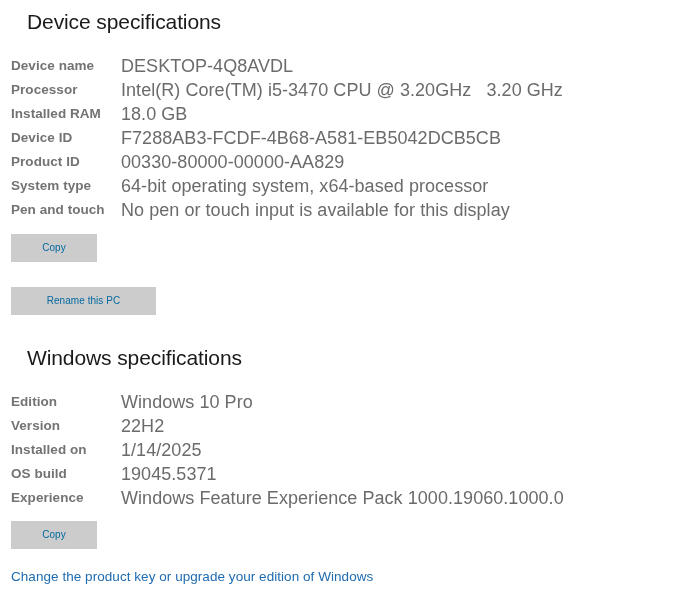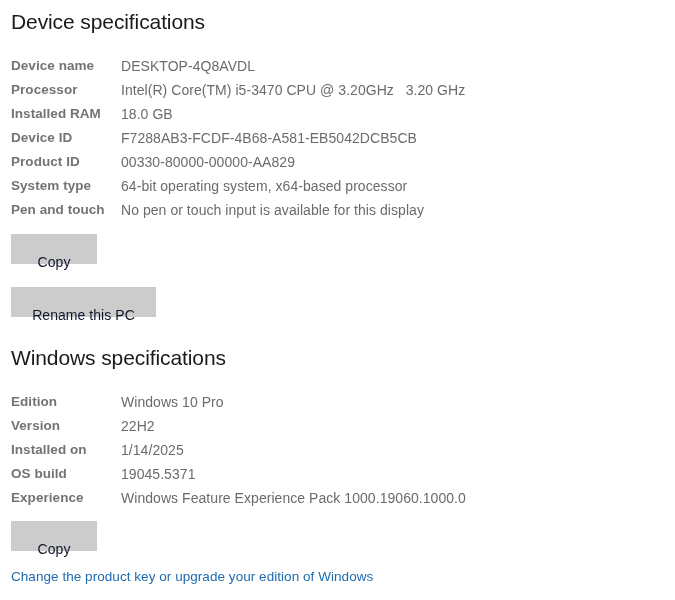--- a/index.html
+++ b/index.html
@@ -20,21 +20,21 @@
     position: absolute;
     left: 0;
     top: 0;
     width: 675px;
     height: 600px;
   }
 
   
   .section-heading {
     position: absolute;
-    left: 11px;
+    left: 27px;
     font-size: 21px;
     font-weight: 300;
     color: #1a1a1a;
     letter-spacing: -0.1px;
     white-space: nowrap;
   }
   #heading-device { top: 10px; }
   #heading-windows { top: 346px; }
 
   
@@ -58,41 +58,41 @@
     top: 0;
     font-size: 13.5px;
     font-weight: 700;
     color: #737373;
     letter-spacing: 0.05px;
   }
   .spec-value {
     position: absolute;
     left: 121px;
     top: 0;
-    font-size: 14px;
+    font-size: 18px;
     font-weight: 400;
     color: #6b6b6b;
     letter-spacing: 0.05px;
     white-space: pre;
   }
 
   
   .win-button {
     position: absolute;
     left: 11px;
     height: 28px;
     background: #cccccc;
     border: 1px solid #cccccc;
     border-radius: 0;
-    color: #0f172a;
+    color: #0369a1;
     font-family: "Liberation Sans", sans-serif;
-    font-size: 14px;
+    font-size: 10px;
     font-weight: 400;
     letter-spacing: 0.05px;
-    padding: 14px;
+    padding: 0;
     cursor: default;
     text-align: center;
     line-height: 26px;
     box-sizing: border-box;
   }
   #copy-device-button { top: 234px; width: 86px; }
   #rename-pc-button   { top: 287px; width: 145px; }
   #copy-windows-button{ top: 521px; width: 86px; }
 
   

